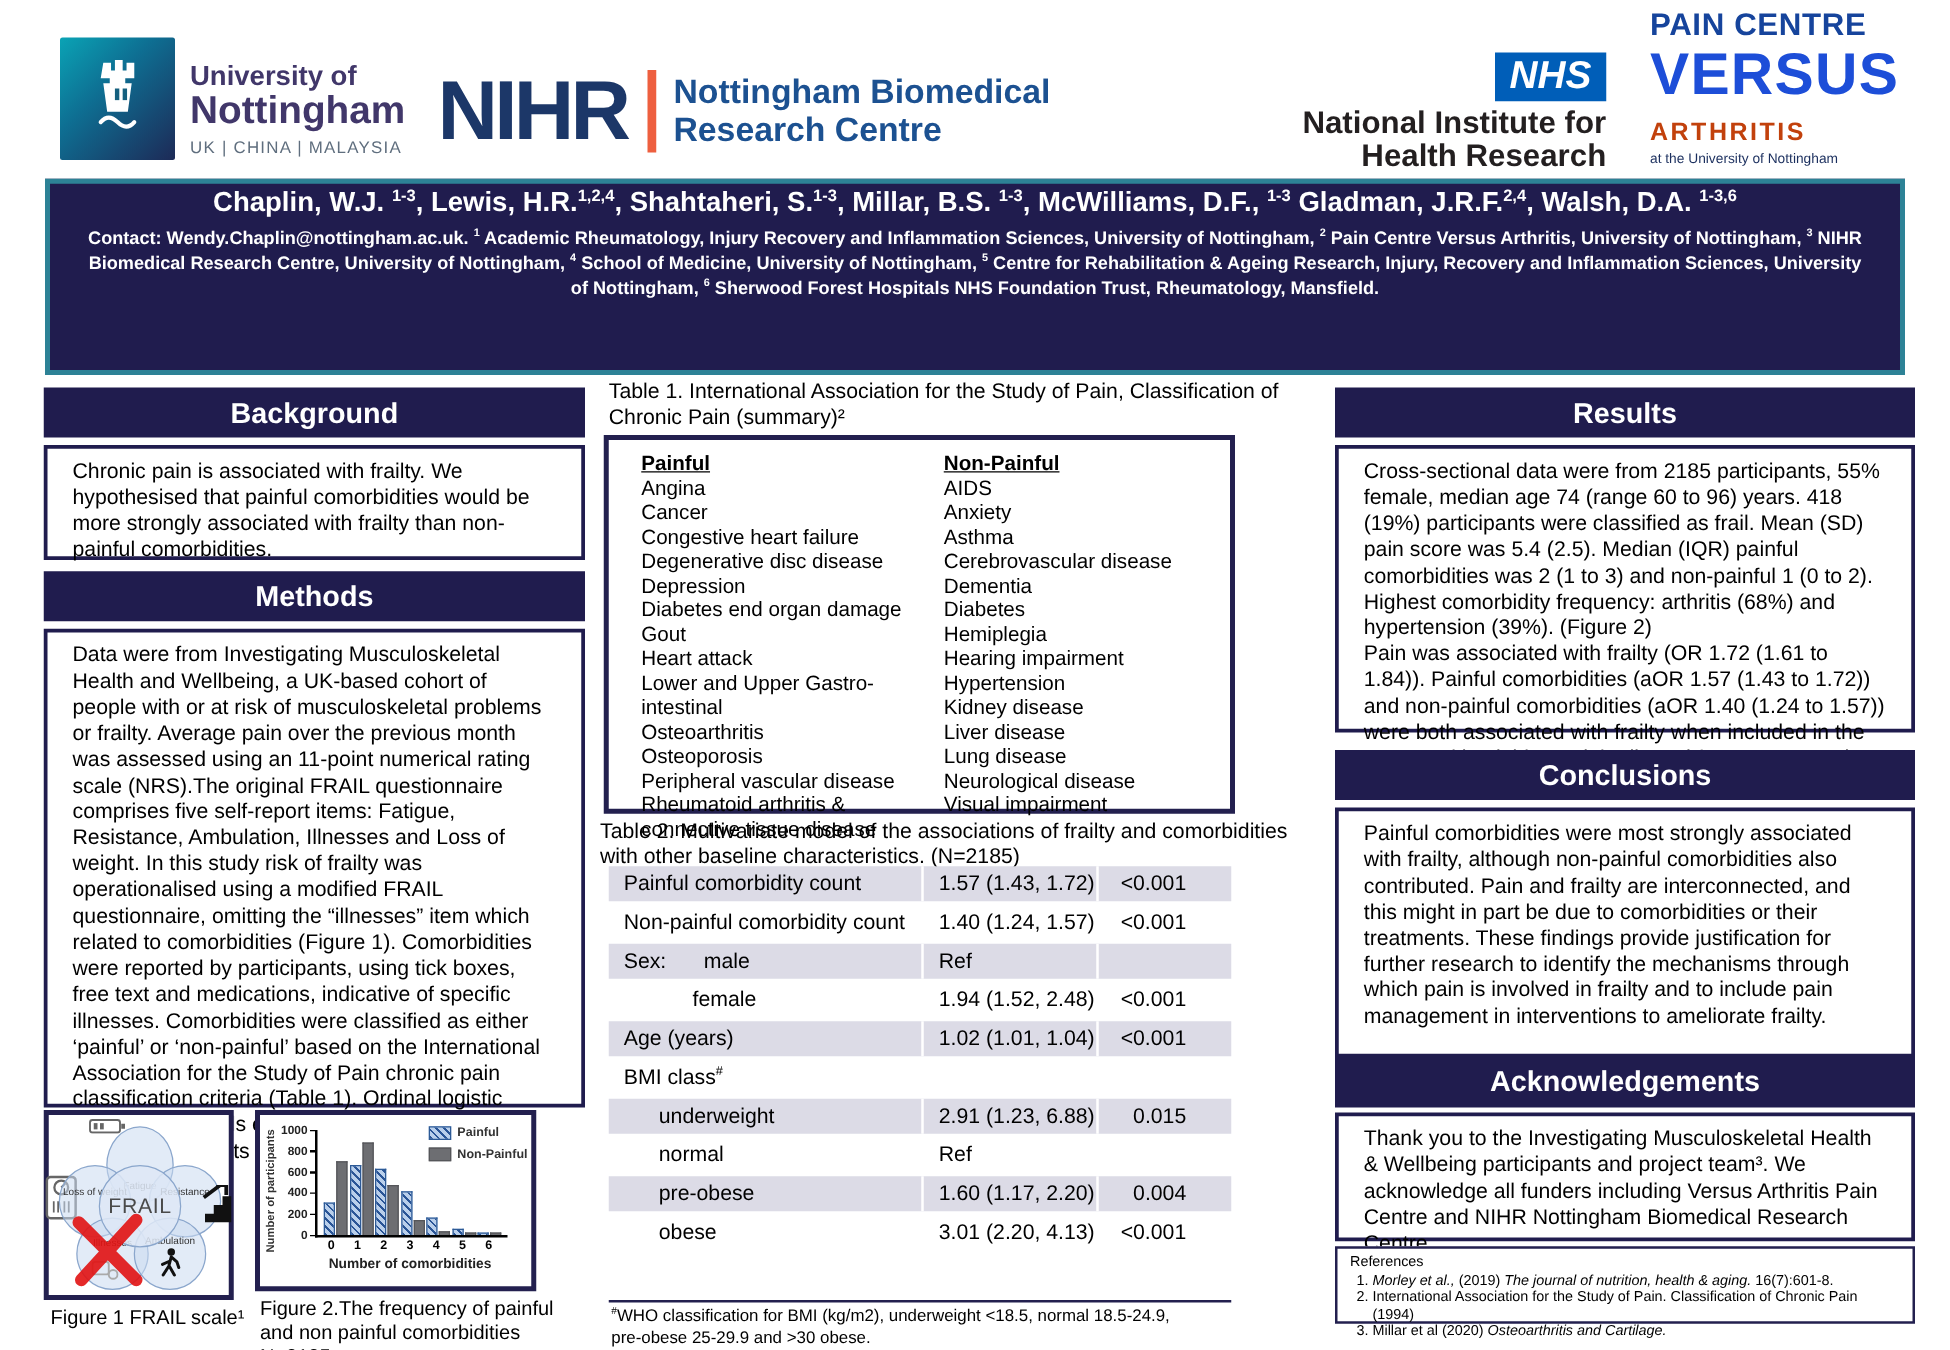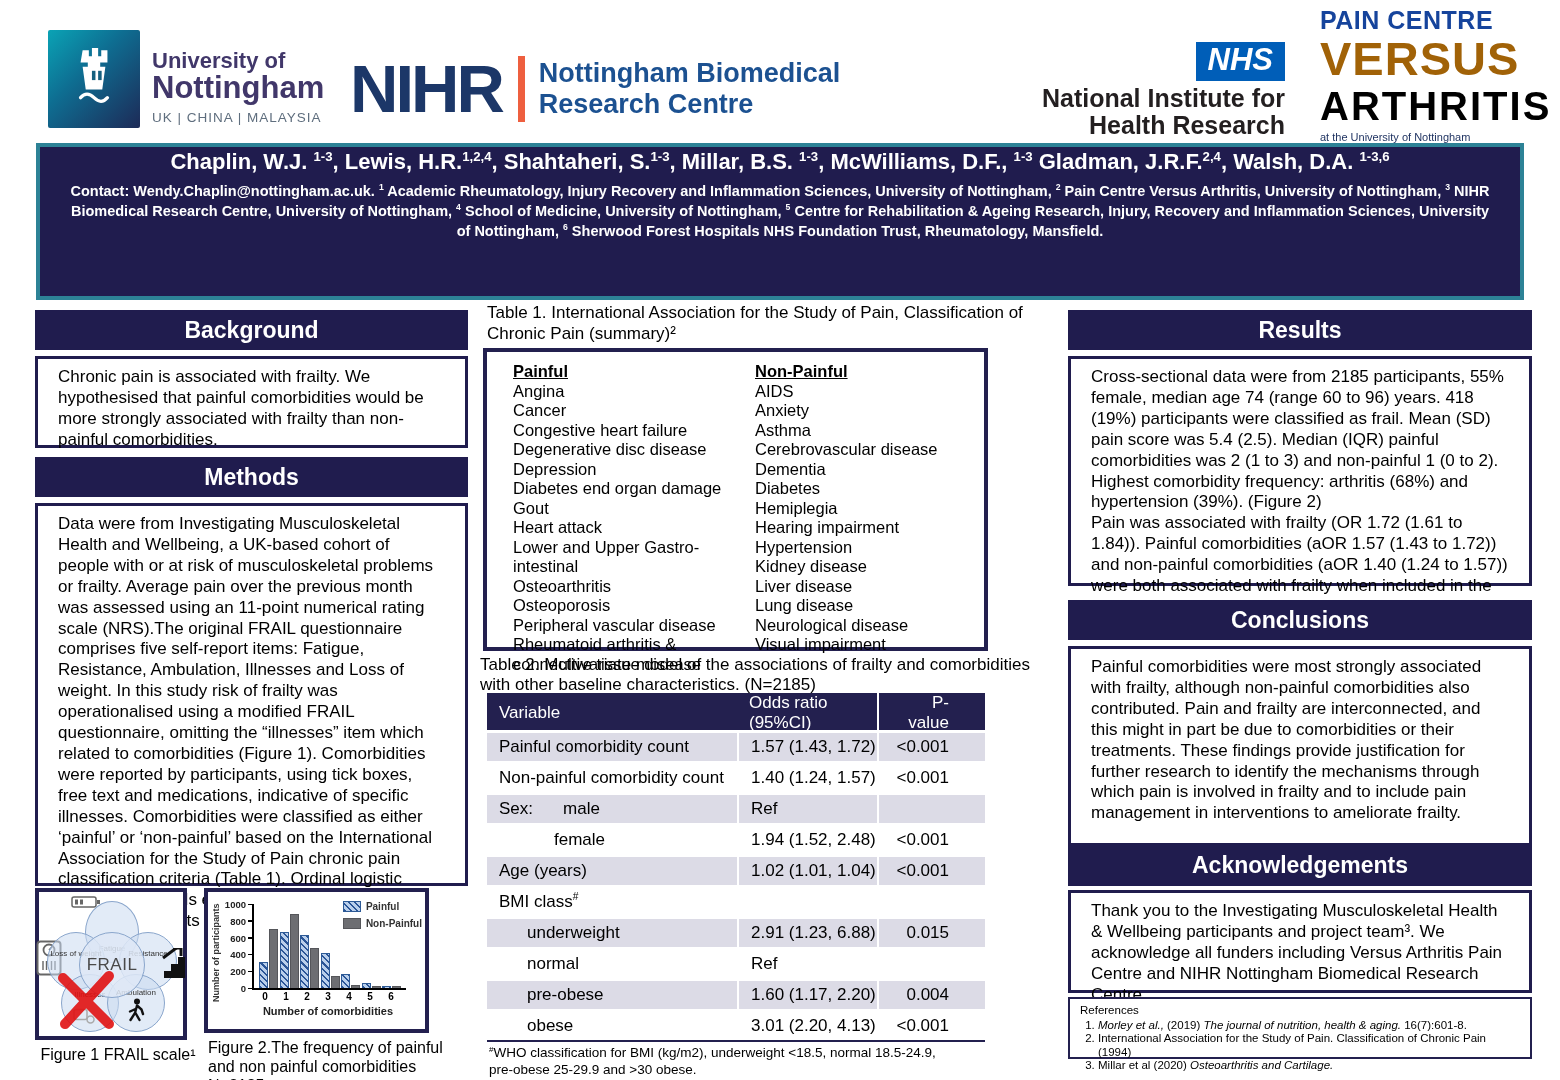--- a/index.html
+++ b/index.html
@@ -15,22 +15,22 @@
   .uon-l3{font-size:13.5px;color:#5f6e7e;font-weight:normal;letter-spacing:1px;margin-top:7px;}
   .nihr{left:350px;top:55px;display:flex;align-items:center;}
   .nihr-acr{font-size:67px;font-weight:bold;color:#1c3768;letter-spacing:-3px;line-height:1;}
   .nihr-bar{width:7px;height:66px;background:#ee5f3f;margin:0 14px 0 16px;}
   .nihr-lines{font-size:27px;font-weight:bold;color:#1c5191;line-height:1.13;}
   .nhs{left:980px;top:42px;width:305px;text-align:right;}
   .nhs-box{display:inline-block;background:#005eb8;color:#fff;font-weight:bold;font-style:italic;font-size:31px;padding:1px 12px 4px 12px;line-height:1.1;}
   .nhs-lines{font-size:25px;font-weight:bold;color:#231f20;line-height:1.08;margin-top:4px;}
   .pcva{left:1320px;top:8px;width:185px;line-height:1;}
   .pcva-l1{font-size:25px;font-weight:900;color:#16449c;letter-spacing:0.5px;}
-  .pcva-l2{font-size:47px;font-weight:900;color:#a16207;letter-spacing:1px;margin-top:2px;}
-  .pcva-l3{font-size:40px;font-weight:900;color:#000000;letter-spacing:2px;margin-top:4px;}
+  .pcva-l2{font-size:47px;font-weight:900;color:#1d4ed8;letter-spacing:1px;margin-top:2px;}
+  .pcva-l3{font-size:20px;font-weight:900;color:#c2410c;letter-spacing:2px;margin-top:14px;}
   .pcva-l4{font-size:11px;font-weight:normal;color:#1b2f5e;margin-top:6px;}
 
   
   .banner{left:36px;top:143px;width:1488px;height:157px;background:#201c4e;border:4px solid #2d8296;color:#fff;text-align:center;}
   .banner-title{font-size:37px;font-weight:bold;margin-top:9px;}
   .banner-authors{font-size:22px;font-weight:bold;margin-top:2px;}
   .banner-contact{font-size:14.5px;font-weight:bold;line-height:1.38;margin:6px 26px 0 26px;}
 
   
   .sec-head{background:#201c4e;color:#fff;font-weight:bold;font-size:23px;display:flex;align-items:center;justify-content:center;}
@@ -327,25 +327,20 @@
           <div>Liver disease</div>
           <div>Lung disease</div>
           <div>Neurological disease</div>
           <div>Visual impairment</div>
         </div>
     </div>
   </div>
 
   <div class="abs t2-caption">Table 2. Multivariate model of the associations of frailty and comorbidities with other baseline characteristics. (N=2185)</div>
   <div class="abs t2" id="t2">
-    <div class="t2-head">
-      <div class="t2-c1">Variable</div>
-      <div class="t2-c2" style="border-left:none;">Odds ratio (95%CI)</div>
-      <div class="t2-c3" style="justify-content:flex-start;padding-left:14px;">P-value</div>
-    </div>
     <div id="t2-rows">
         <div class="t2-row shade">
           <div class="t2-c1"><span style="margin-left: 0px;">Painful comorbidity count</span></div>
           <div class="t2-c2">1.57 (1.43, 1.72)</div>
           <div class="t2-c3">&lt;0.001</div>
         </div>
         <div class="t2-row">
           <div class="t2-c1"><span style="margin-left: 0px;">Non-painful comorbidity count</span></div>
           <div class="t2-c2">1.40 (1.24, 1.57)</div>
           <div class="t2-c3">&lt;0.001</div>

